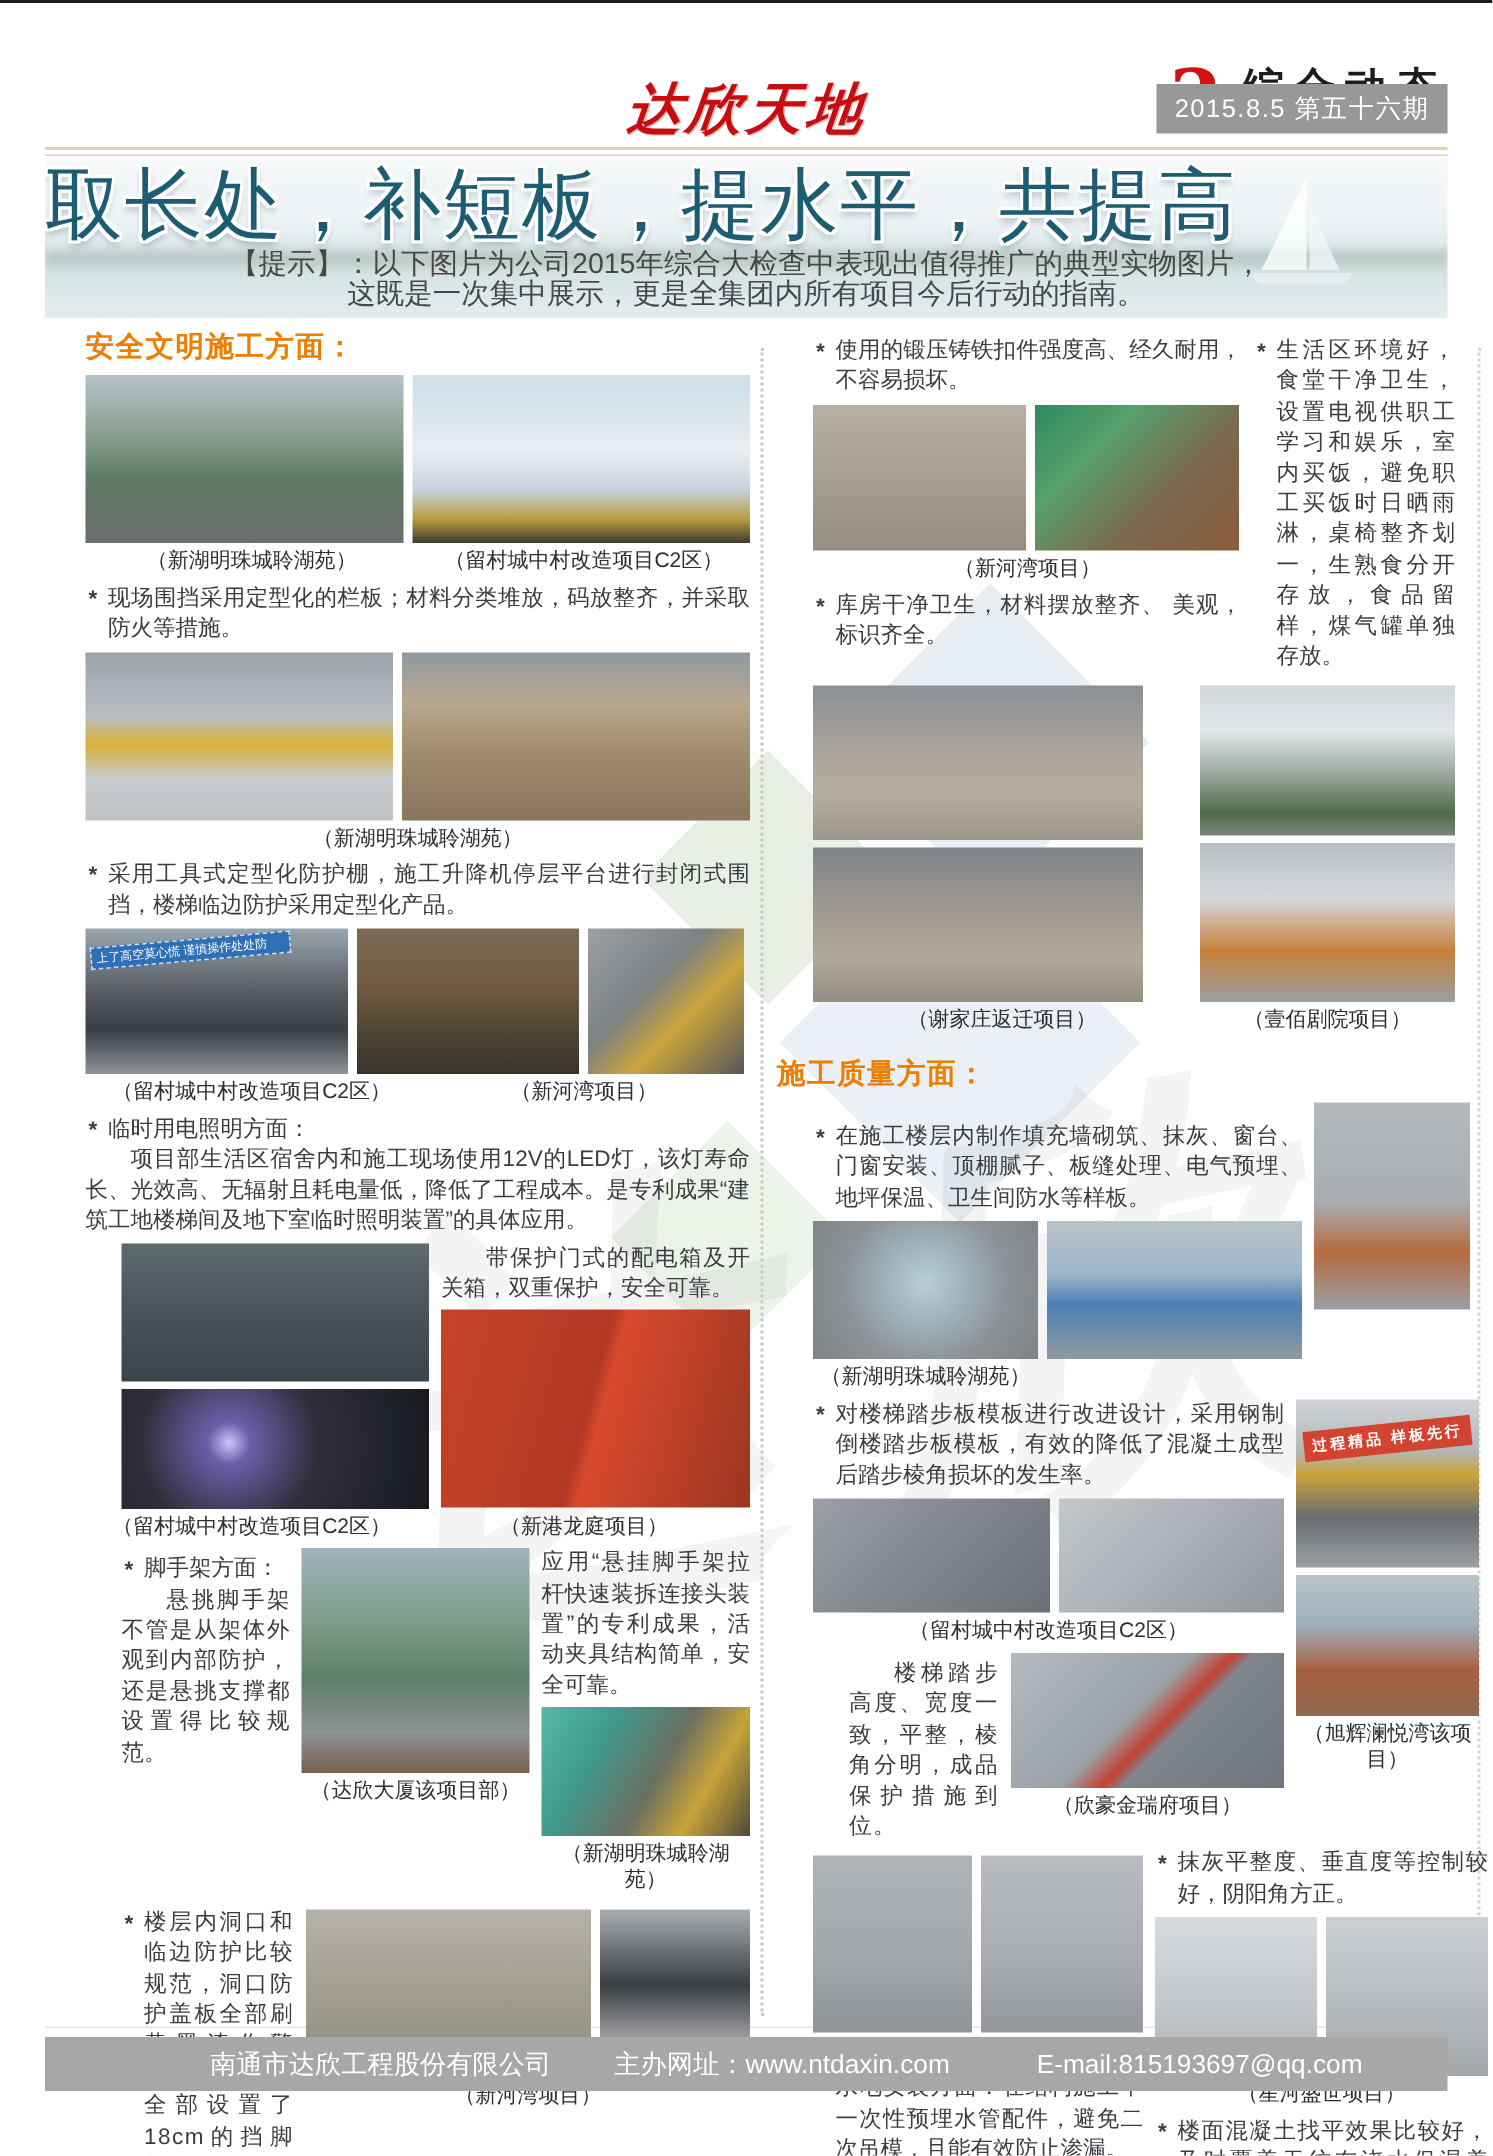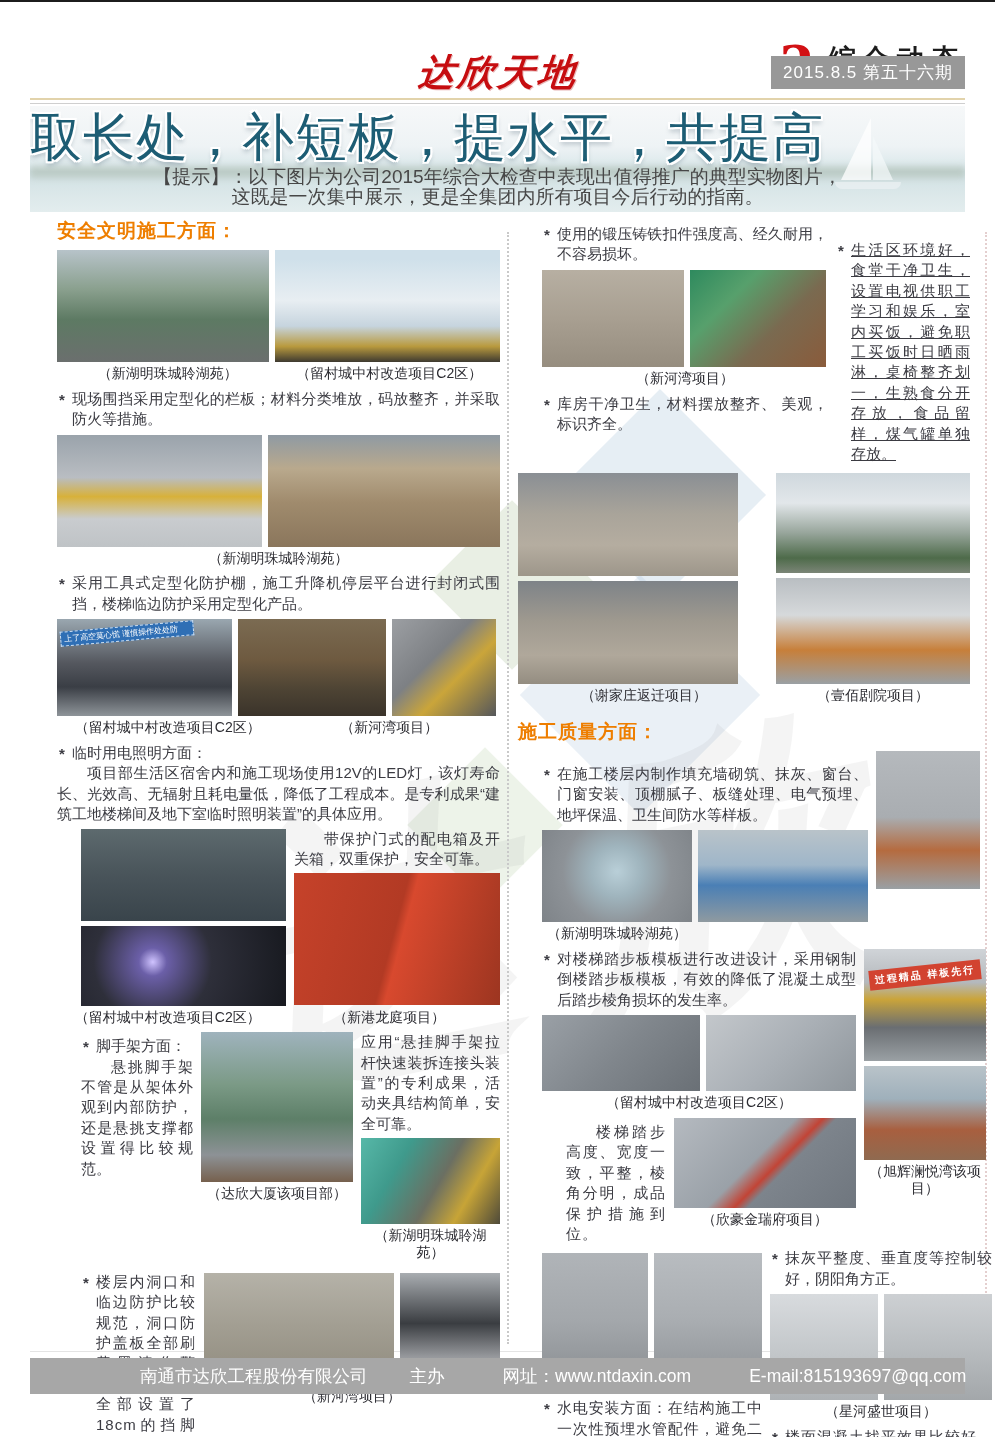--- a/index.html
+++ b/index.html
@@ -64,21 +64,21 @@
   .sign{position:absolute;left:3px;top:7px;width:72%;background:#2f6fb5;color:#fff;font-size:8px;
         line-height:1.15;padding:2px 3px;transform:rotate(-5deg);border:1px dashed #cfe0f2;}
   .rbanner{position:absolute;left:5px;right:5px;top:16px;background:#d24330;color:#fff;font-size:12px;
            font-weight:bold;text-align:center;padding:3px 0;transform:rotate(-6deg);letter-spacing:2px;}
 
   
   .footer{position:absolute;left:30px;right:30px;top:1358px;height:36px;background:#a7a7a7;z-index:2;
           color:#ffffff;display:flex;align-items:center;font-size:17.5px;padding-left:110px;box-sizing:border-box;}
   .footer span{white-space:nowrap;}
   .f-role{margin-left:42px;}
-  .f-web{margin-left:58px;}
+  .f-web{}
   .f-email{margin-left:58px;}
 </style>
 </head>
 <body>
 
 <div class="topline"></div>
 
 <div class="dia" style="left:585px;top:420px;width:150px;height:150px;background:rgba(173,198,219,.30);"></div>
 <div class="dia" style="left:452px;top:525px;width:120px;height:120px;background:rgba(196,214,183,.38);"></div>
 <div class="dia" style="left:555px;top:610px;width:170px;height:170px;background:rgba(173,198,219,.26);"></div>
@@ -195,26 +195,26 @@
     <div style="width:286px;">
       <p class="li" style="margin-top:0;">使用的锻压铸铁扣件强度高、经久耐用，不容易损坏。</p>
       <div class="prow">
         <div class="ph" style="width:142px;height:97px;background:linear-gradient(180deg,#b7afa2 0%,#a89f91 50%,#968d7f 100%);"></div>
         <div class="ph" style="width:136px;height:97px;background:linear-gradient(135deg,#2e8a5e 0%,#57a06c 30%,#7a6a50 62%,#8a5b3b 100%);"></div>
       </div>
       <div class="cap">（新河湾项目）</div>
       <p class="li">库房干净卫生，材料摆放整齐、 美观，标识齐全。</p>
     </div>
     <div style="flex:1;">
-      <p class="li" style="margin-top:16px;text-decoration:underline;">生活区环境好，食堂干净卫生，设置电视供职工学习和娱乐，室内买饭，避免职工买饭时日晒雨淋，桌椅整齐划一，生熟食分开存放，食品留样，煤气罐单独存放。</p>
-    </div>
-  </div>
-
-  <div class="prow">
-    <div style="width:252px;">
+      <p class="li" style="margin-top:0;">生活区环境好，食堂干净卫生，设置电视供职工学习和娱乐，室内买饭，避免职工买饭时日晒雨淋，桌椅整齐划一，生熟食分开存放，食品留样，煤气罐单独存放。</p>
+    </div>
+  </div>
+
+  <div class="prow">
+    <div style="width:252px;margin-left:24px;">
       <div class="ph" style="width:220px;height:103px;background:linear-gradient(180deg,#8a8f94 0%,#a9a49a 40%,#b5ada0 70%,#9d968a 100%);"></div>
       <div class="ph" style="width:220px;height:103px;margin-top:5px;background:linear-gradient(180deg,#7e8388 0%,#9e998f 38%,#b0a89b 72%,#948d81 100%);"></div>
       <div class="cap">（谢家庄返迁项目）</div>
     </div>
     <div style="flex:1;">
       <div class="ph" style="width:100%;height:100px;background:linear-gradient(180deg,#cfd8dd 0%,#e2e7ea 30%,#97a59b 60%,#4e6b4a 85%,#7b8577 100%);"></div>
       <div class="ph" style="width:100%;height:106px;margin-top:5px;background:linear-gradient(180deg,#b9bec2 0%,#d6d9db 35%,#c77f3a 68%,#9aa0a4 100%);"></div>
       <div class="cap">（壹佰剧院项目）</div>
     </div>
   </div>

